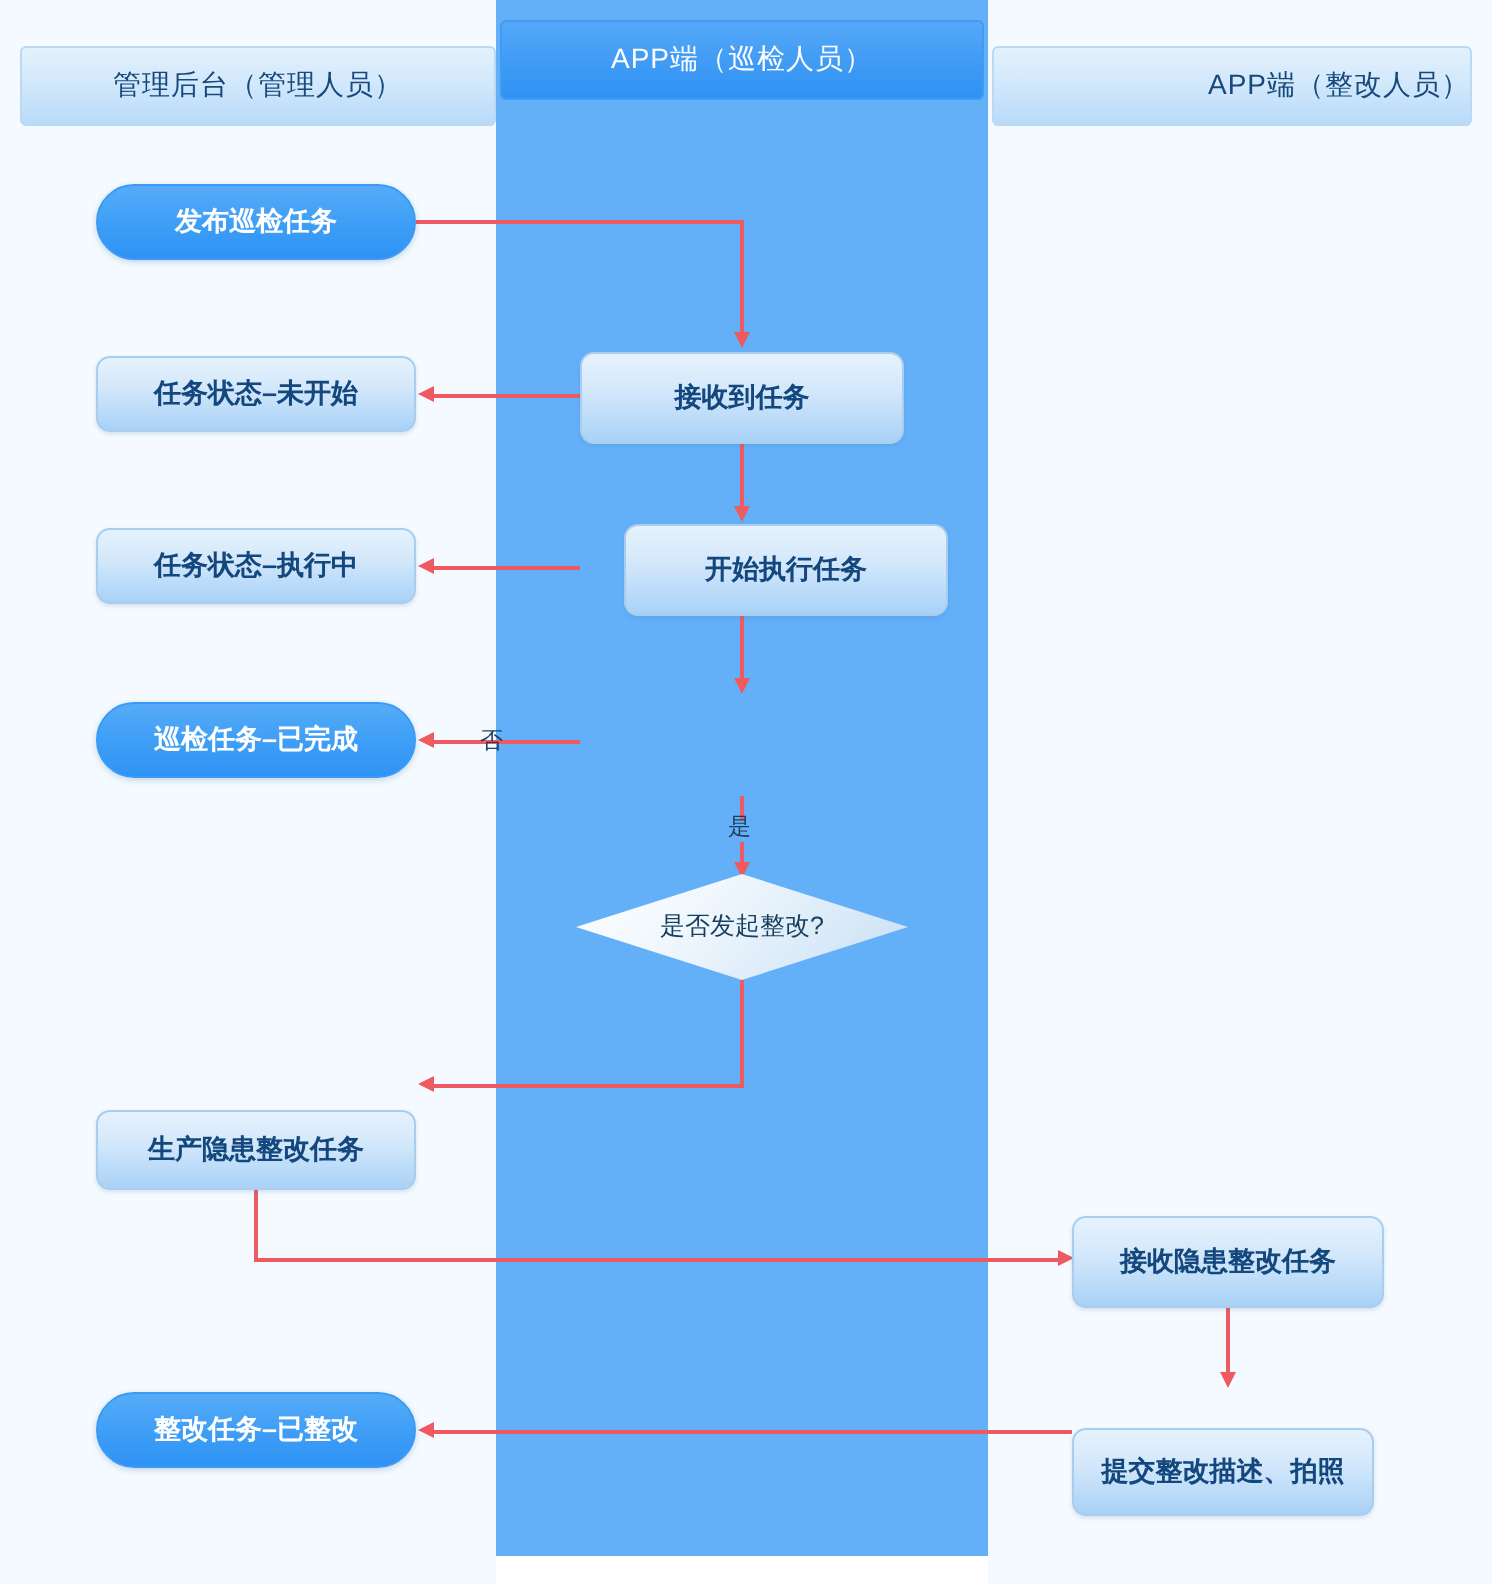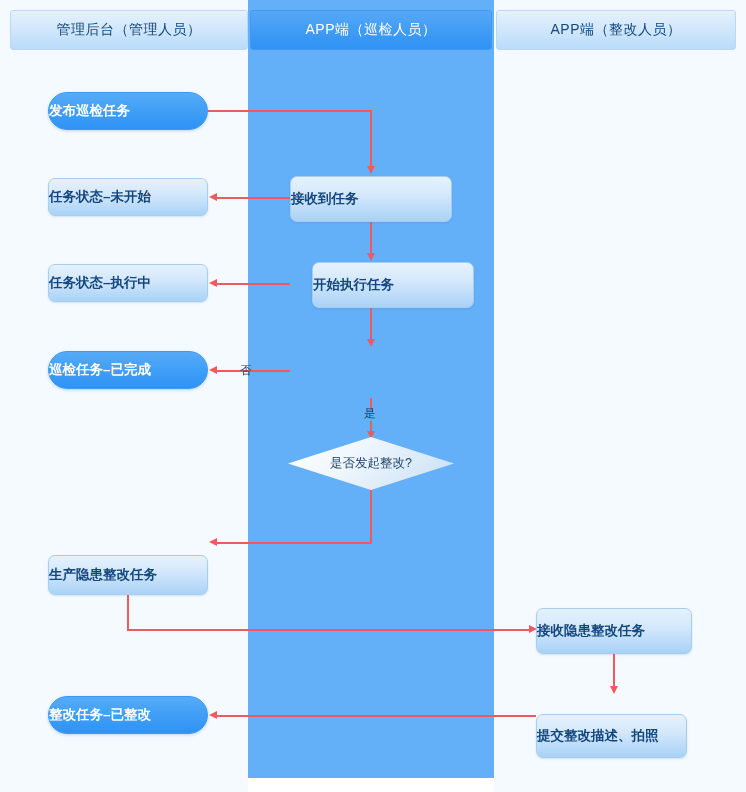--- a/index.html
+++ b/index.html
@@ -38,32 +38,34 @@
     align-items: center;
     justify-content: center;
     font-size: 14px;
     letter-spacing: 0.5px;
     box-sizing: border-box;
   }
   .lane-header.side {
     background: linear-gradient(to bottom, #e4f1fd 0%, #d3e8fb 45%, #b8dbfa 100%);
     border: 1px solid #b9d9f5;
     color: #16497e;
+    margin-top: 13px;
   }
   .lane-header.center {
     background: linear-gradient(to bottom, #56a8f7 0%, #3f9bf5 55%, #2f92f4 100%);
     border: 1px solid #3f9bf5;
     color: #ffffff;
   }
 
   
   .node {
     position: absolute;
     display: flex;
     align-items: center;
+    justify-content: center;
     text-align: center;
     font-size: 13.5px;
     font-weight: bold;
     box-sizing: border-box;
     line-height: 1.2;
   }
   
   .node.box {
     border-radius: 7px;
     background: linear-gradient(to bottom, #e6f2fd 0%, #d4e8fb 40%, #a9d2f7 100%);
@@ -146,21 +148,21 @@
   <div class="lane-body side" style="left:0px;   width:248px;"></div>
   <div class="lane-body center" style="left:248px; width:246px; height:778px;"></div>
   <div class="lane-body side" style="left:494px; width:252px;"></div>
 
   <div class="lane-header side" style="left:10px;  width:238px;">
     <span>管理后台（管理人员）</span>
   </div>
   <div class="lane-header center" style="left:250px; width:242px;">
     <span>APP端（巡检人员）</span>
   </div>
-  <div class="lane-header side" style="left:496px; width:240px;">
+  <div class="lane-header side" style="left:496px; width:240px;justify-content:flex-end;">
     <span>APP端（整改人员）</span>
   </div>
 
   <div class="conn h" style="left:208px; top:110px; width:164px;"></div>
   <div class="conn v" style="left:370px; top:110px; height:58px;"></div>
   <div class="arrow down" style="left:366.5px; top:166px;"></div>
 
   <div class="conn h" style="left:216px; top:197px; width:74px;"></div>
   <div class="arrow left" style="left:209px; top:192.5px;"></div>
 

